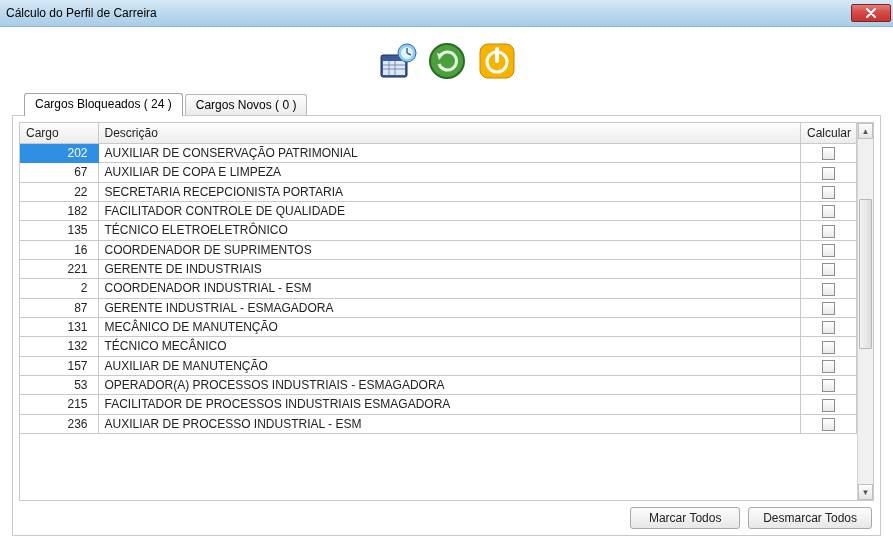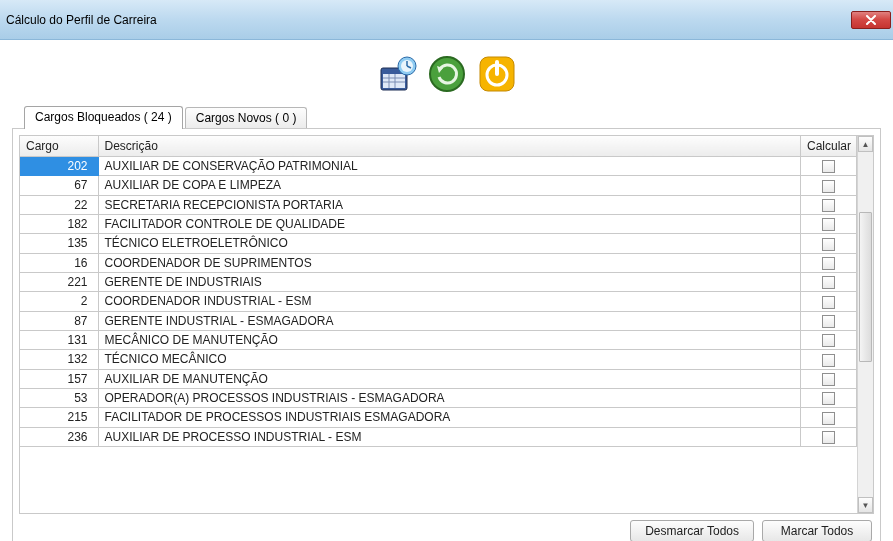--- a/index.html
+++ b/index.html
@@ -6,21 +6,21 @@
   body {
     font-family: "Segoe UI", Tahoma, Arial, sans-serif;
     font-size: 12px;
     background: #f0f0f0;
     width: 893px;
     height: 541px;
     overflow: hidden;
   }
   
   .titlebar {
-    height: 40px;
+    height: 27px;
     background: linear-gradient(to bottom, #d7e9f7 0%, #bcd9ef 50%, #a9cde8 100%);
     border-bottom: 1px solid #8bb7d9;
     display: flex;
     align-items: center;
     justify-content: space-between;
     padding: 0 0 0 6px;
   }
   .close-btn {
     width: 40px;
     height: 18px;
@@ -352,18 +352,18 @@
       </div>
       <div class="vscrollbar">
         <div class="arrow">▲</div>
         <div class="track">
           <div class="thumb"></div>
         </div>
         <div class="arrow" style="position:absolute;bottom:0;left:0;right:0;">▼</div>
       </div>
     </div>
     <div class="panel-buttons">
+      <button class="btn">Marcar Todos</button>
       <button class="btn">Desmarcar Todos</button>
-      <button class="btn">Marcar Todos</button>
     </div>
   </div>
 
 </div>
 
 </body></html>

